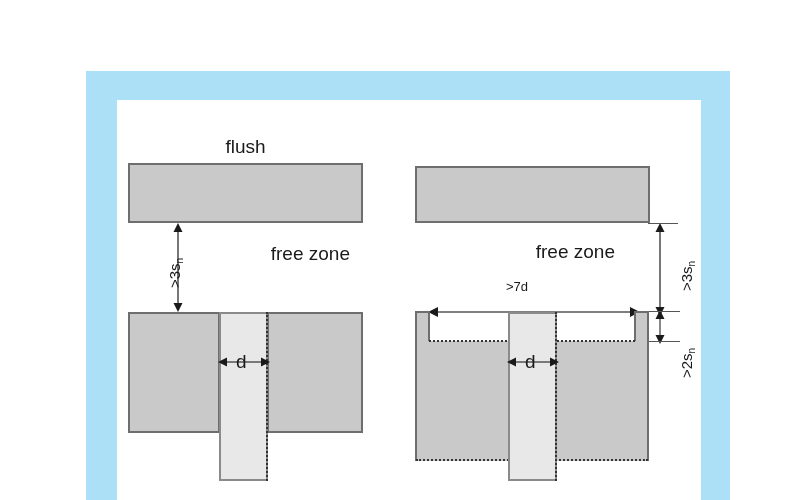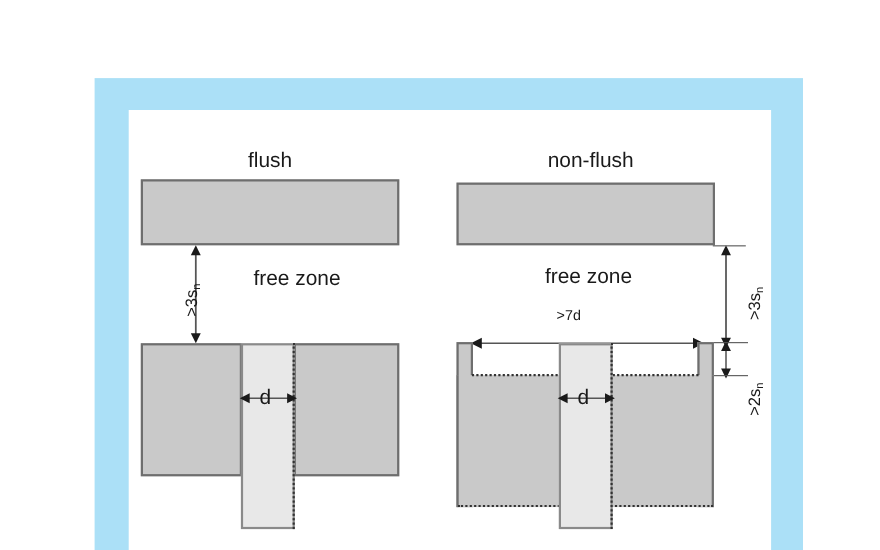--- a/index.html
+++ b/index.html
@@ -78,21 +78,21 @@
     font-size: 19px;
     color: #1a1a1a;
     white-space: nowrap;
     text-align: center;
   }
   .zone-label {
     position: absolute;
     font-size: 19px;
     color: #1a1a1a;
     white-space: nowrap;
-    text-align: center;
+    text-align: right;
   }
   .dim-label {
     position: absolute;
     font-size: 15px;
     color: #1a1a1a;
     white-space: nowrap;
   }
   .dim-label.vert {
     transform: rotate(-90deg);
     transform-origin: left top;
@@ -154,21 +154,20 @@
   <div class="bar" style="left:219px; top:264px; width:49px; height:169px;"></div>
   <div class="dotted-edge-r" style="left:266px; top:264px; height:169px;"></div>
 
   <svg class="dim-svg" style="left:216px; top:306px; width:56px; height:16px;">
     <line x1="4" y1="8" x2="52" y2="8" stroke="#555" stroke-width="1.4"></line>
     <polygon points="11,3.5 11,12.5 2,8" fill="#1a1a1a"></polygon>
     <polygon points="45,3.5 45,12.5 54,8" fill="#1a1a1a"></polygon>
   </svg>
   <div class="d-letter" style="left:236px; top:303px;">d</div>
 
-  <div class="caption" style="left:462px; top:88px; width:150px;">non-flush</div>
 
   <div class="block" style="left:415px; top:118px; width:235px; height:57px;"></div>
 
   <div class="zone-label" style="left:455px; top:193px; width:160px;">free zone</div>
 
   <svg class="dim-svg" style="left:652px; top:174px; width:22px; height:98px;">
     <line x1="8" y1="4" x2="8" y2="92" stroke="#555" stroke-width="1.6"></line>
     <polygon points="3.5,10 12.5,10 8,1" fill="#1a1a1a"></polygon>
     <polygon points="3.5,85 12.5,85 8,94" fill="#1a1a1a"></polygon>
   </svg>

